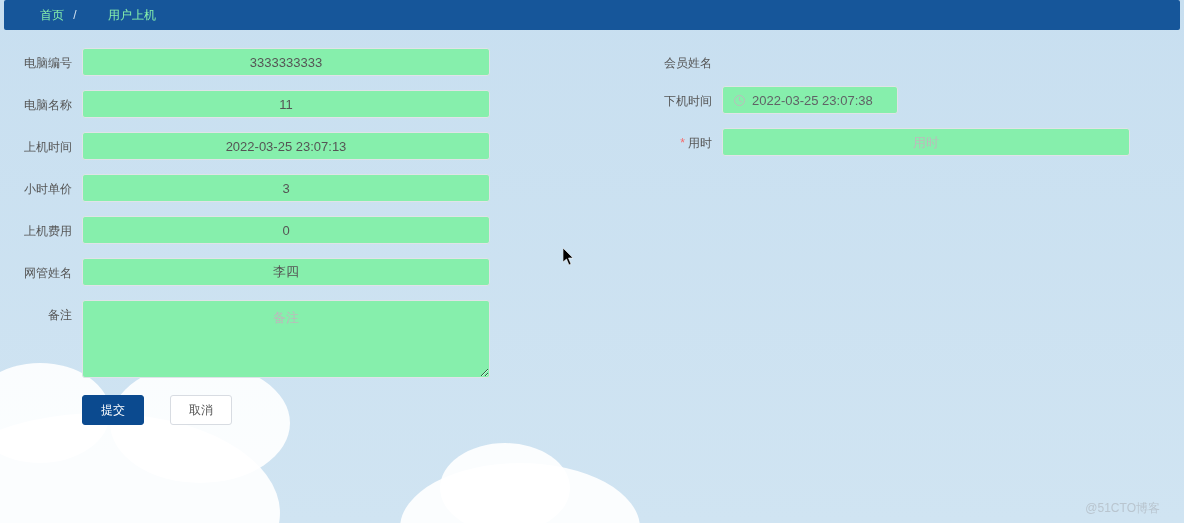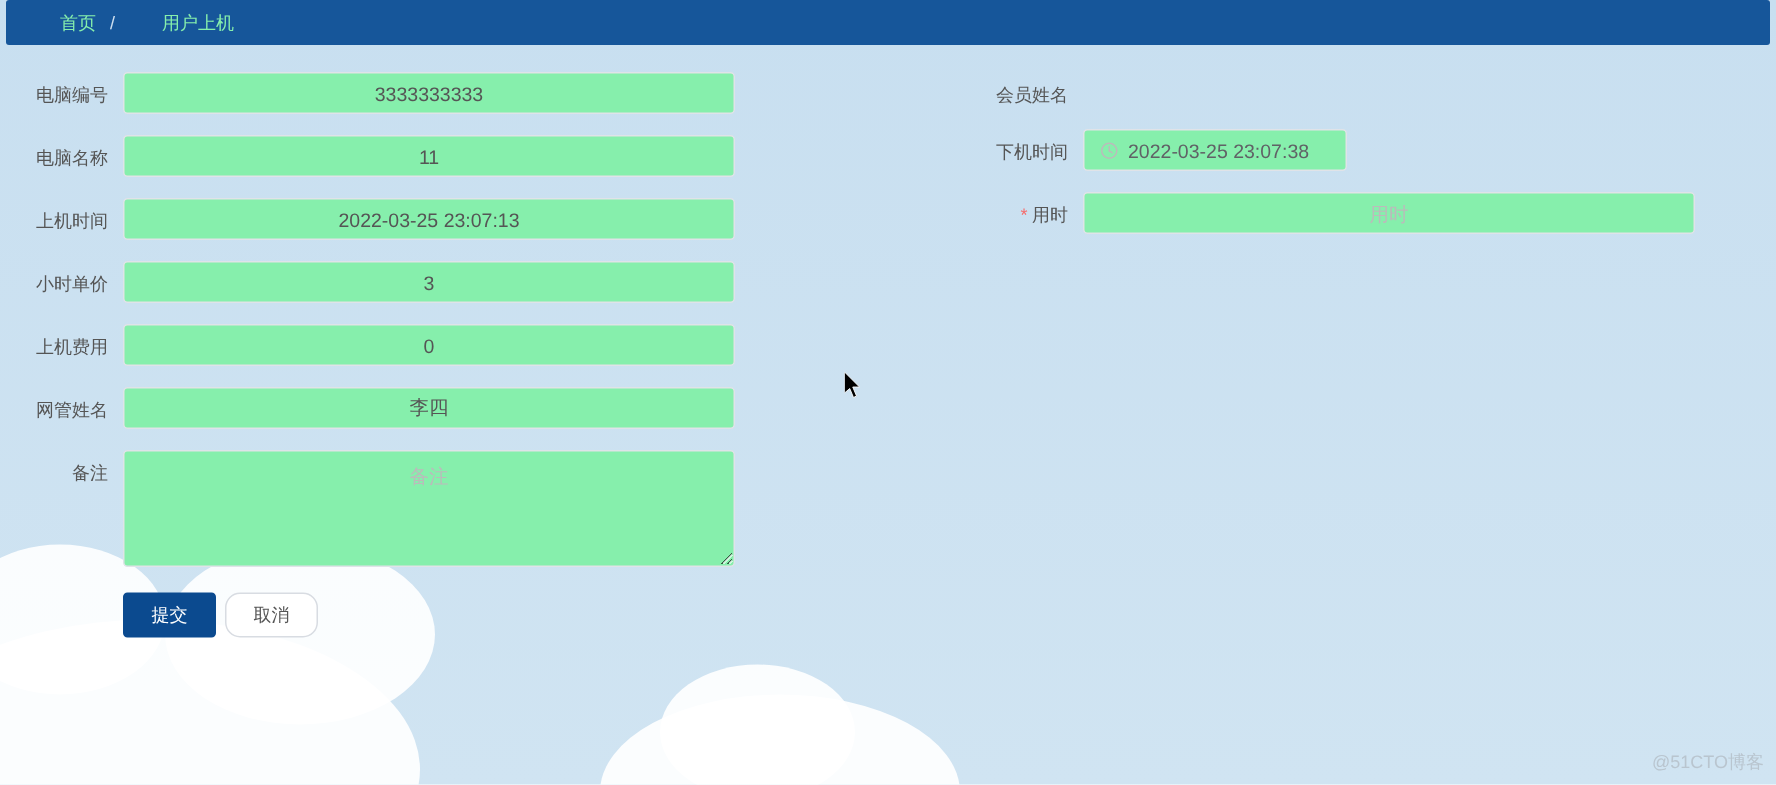--- a/index.html
+++ b/index.html
@@ -89,43 +89,42 @@
       display: flex;
       align-items: center;
       gap: 6px;
       width: 176px;
     }
     .datetime .clock-icon {
       width: 13px; height: 13px;
       display: inline-block;
     }
     .datetime .dt-text { color: #606266; }
-    .btn-row { margin-top: 10px; padding-left: 62px; display: flex; gap: 6px; }
+    .btn-row { margin-top: 10px; padding-left: 62px; display: flex; gap: 26px; }
     .btn {
       height: 30px;
       padding: 0 18px;
       border-radius: 3px;
       font-size: 12px;
       cursor: pointer;
       border: 1px solid transparent;
     }
     .btn-primary {
       background: #0b4a8f;
       color: #fff;
       border-color: #0b4a8f;
     }
     .btn-default {
       background: #fff;
       color: #555;
       border-color: #d8dce2;
-      border-radius: 10px;
     }
     .watermark {
       position: absolute;
-      right: 8px;
+      right: 24px;
       bottom: 6px;
       color: #b9c5cf;
       font-size: 12px;
       z-index: 3;
     }
     .cursor-arrow {
       position: absolute;
       left: 563px;
       top: 248px;
       z-index: 5;

